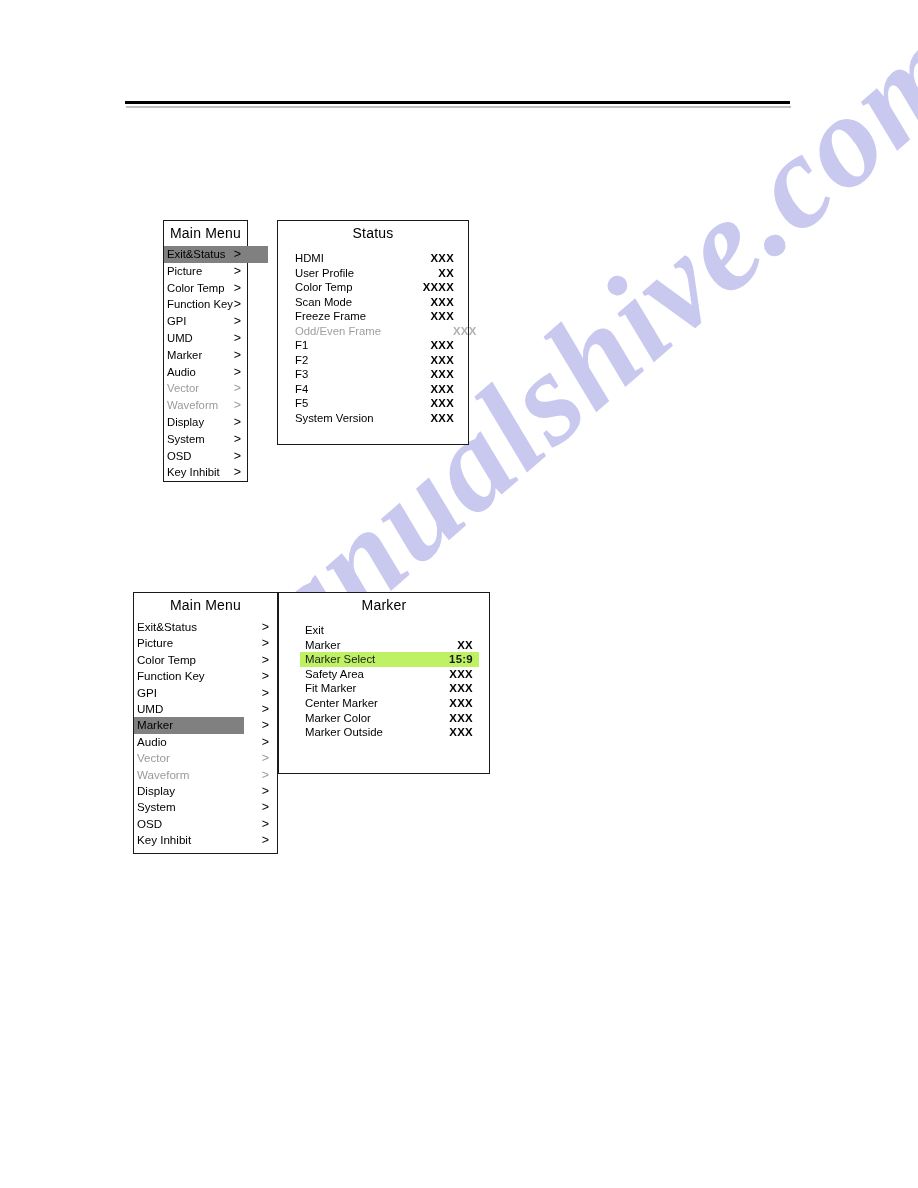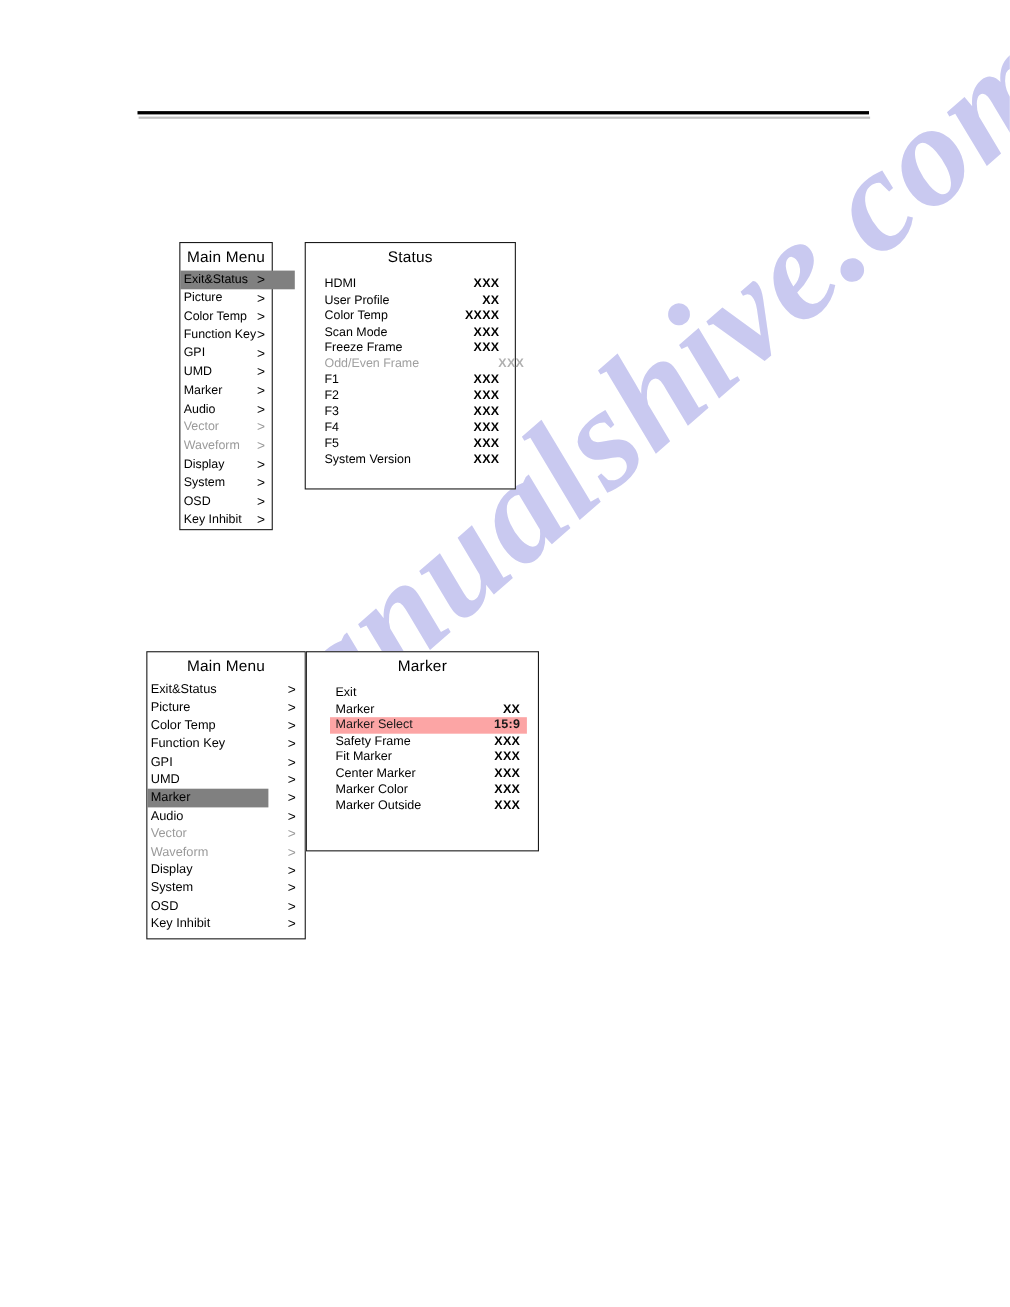--- a/index.html
+++ b/index.html
@@ -135,21 +135,21 @@
     display: flex;
     align-items: center;
     justify-content: space-between;
     height: 14.5px;
     font-size: 11.3px;
     line-height: 14.5px;
     position: relative;
     padding: 0 6px 0 5px;
     box-sizing: border-box;
   }
-  .detail-row.hl { background: #fca5a5; }
+  .detail-row.hl { background: #bef264; }
   .detail-row.dim { color: #9f9f9f; gap: 37px; }
   .detail-row .d-label { white-space: nowrap; }
   .detail-row .d-value {
     white-space: nowrap;
     font-weight: 700;
     letter-spacing: 0.3px;
     margin-left: 35px;
   }
   .detail-row.dim .d-value { color: #b0b0b0; }
   .detail-row.hl .d-label { color: #1a1a1a; }
@@ -418,21 +418,21 @@
         </li>
         <li class="detail-row">
           <span class="d-label">Marker</span>
           <span class="d-value">XX</span>
         </li>
         <li class="detail-row hl">
           <span class="d-label">Marker Select</span>
           <span class="d-value">15:9</span>
         </li>
         <li class="detail-row">
-          <span class="d-label">Safety Frame</span>
+          <span class="d-label">Safety Area</span>
           <span class="d-value">XXX</span>
         </li>
         <li class="detail-row">
           <span class="d-label">Fit Marker</span>
           <span class="d-value">XXX</span>
         </li>
         <li class="detail-row">
           <span class="d-label">Center Marker</span>
           <span class="d-value">XXX</span>
         </li>

